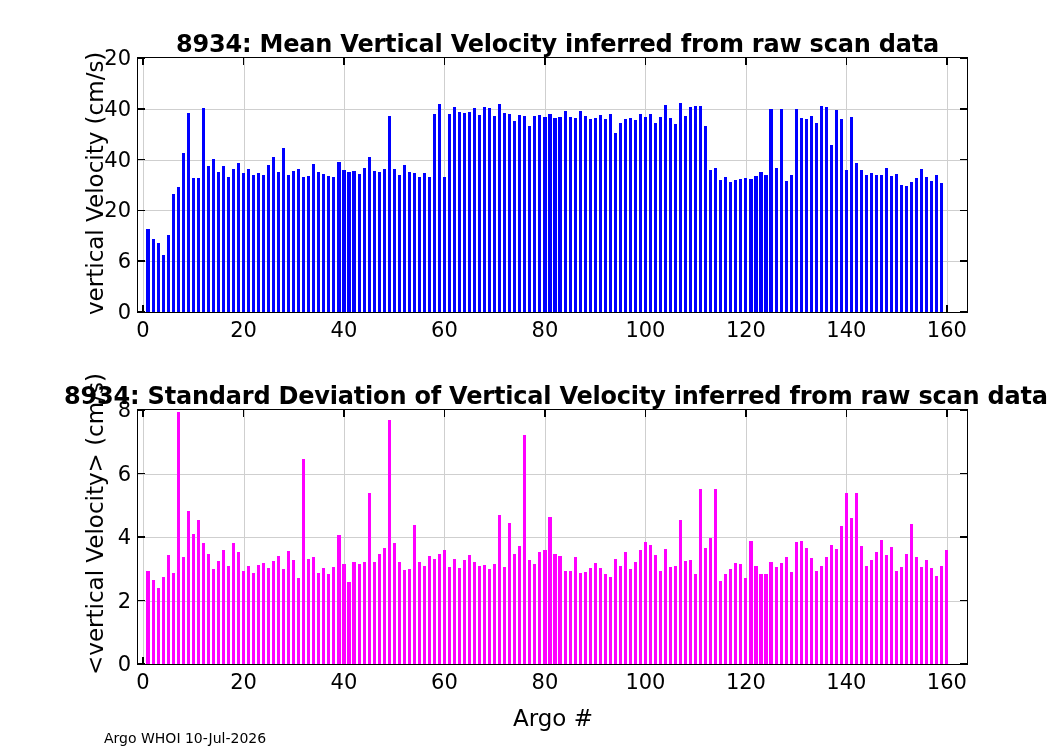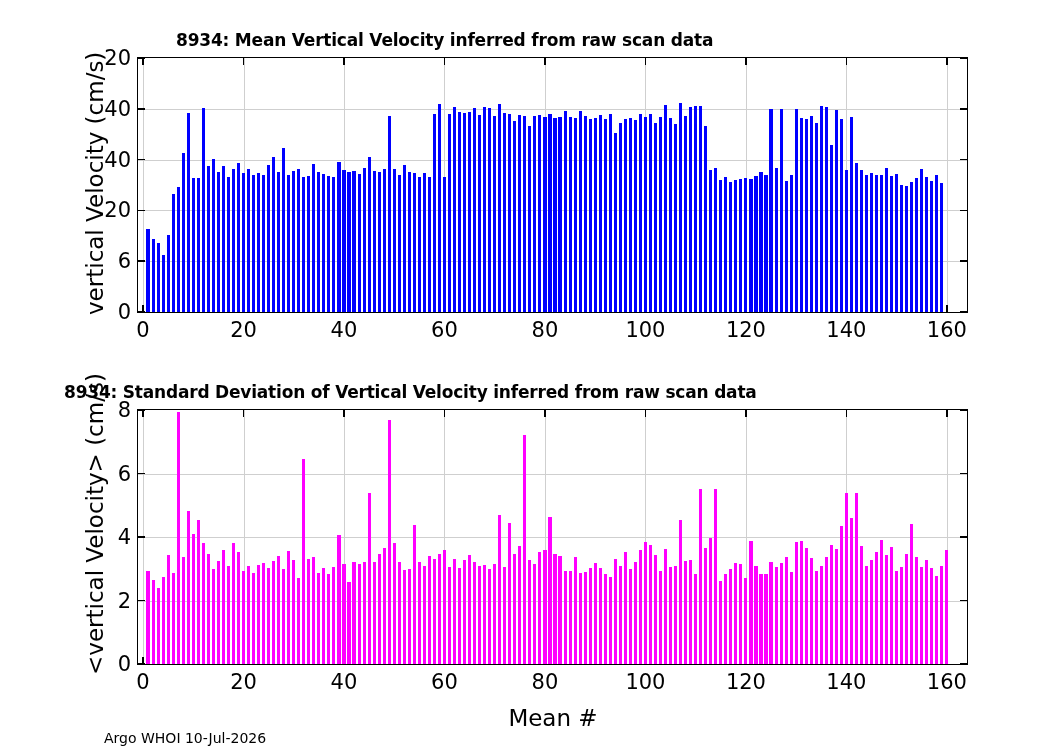--- a/index.html
+++ b/index.html
@@ -21,21 +21,21 @@
 
   .ytick{position:absolute;right:100%;margin-right:7px;transform:translateY(-50%);
          font-size:21px;color:#000;white-space:nowrap;line-height:1;}
   .ytickmark{position:absolute;left:0;width:7px;height:1.6px;background:#000;}
   .ytickmark.r{left:auto;right:0;}
   .xtick{position:absolute;top:100%;margin-top:8px;transform:translateX(-50%);
          font-size:21px;color:#000;white-space:nowrap;line-height:1;}
   .xtickmark{position:absolute;bottom:0;width:1.6px;height:7px;background:#000;}
   .xtickmark.t{bottom:auto;top:0;}
 
-  .title{position:absolute;font-size:17px;font-weight:bold;color:#000;
+  .title{position:absolute;font-size:24px;font-weight:bold;color:#000;
          white-space:nowrap;line-height:1;letter-spacing:-0.2px;}
   .ylabel{position:absolute;font-size:23px;color:#000;white-space:nowrap;
           transform-origin:0 0;transform:rotate(-90deg);line-height:1;}
   .xlabel{position:absolute;font-size:23px;color:#000;white-space:nowrap;
           transform:translateX(-50%);line-height:1;}
   .footer{position:absolute;font-size:14px;color:#000;white-space:nowrap;line-height:1;}
 </style>
 </head>
 <body>
 
@@ -496,17 +496,17 @@
           <div class="bar" style="left: 787.249px; width: 3.11503px; height: 104.14px; background: rgb(255, 0, 255);"></div>
           <div class="bar" style="left: 792.273px; width: 3.11503px; height: 95.885px; background: rgb(255, 0, 255);"></div>
           <div class="bar" style="left: 797.297px; width: 3.11503px; height: 87.63px; background: rgb(255, 0, 255);"></div>
           <div class="bar" style="left: 802.321px; width: 3.11503px; height: 98.425px; background: rgb(255, 0, 255);"></div>
           <div class="bar" style="left: 807.346px; width: 3.11503px; height: 113.665px; background: rgb(255, 0, 255);"></div>
           <div class="bar" style="left: 812.37px; width: 3.11503px; background: rgb(255, 0, 255);"></div>
           <div class="bar" style="left: 817.394px; width: 3.11503px; background: rgb(255, 0, 255);"></div>
           <div class="bar" style="left: 822.418px; width: 3.11503px; background: rgb(255, 0, 255);"></div>
         </div>
     </div>
-    <div class="xlabel" id="xlabel-bottom" style="left:553px;top:707px;">Mean #</div>
+    <div class="xlabel" id="xlabel-bottom" style="left:553px;top:707px;">Argo #</div>
   </div>
 
   <div class="footer" style="left:104px;top:731px;">Argo WHOI 10-Jul-2026</div>
 </div>
 
 </body></html>

